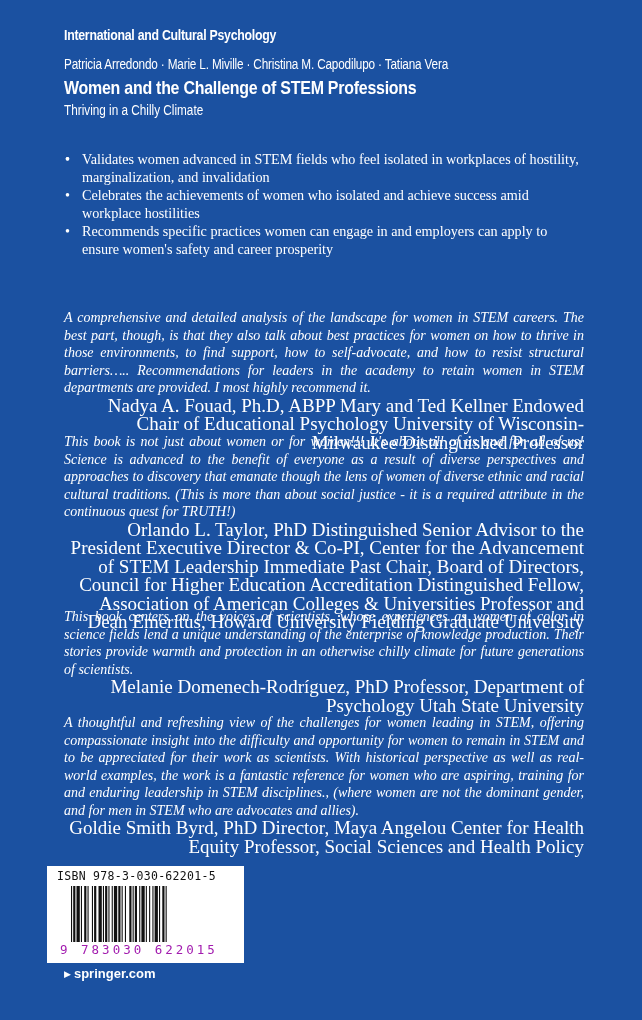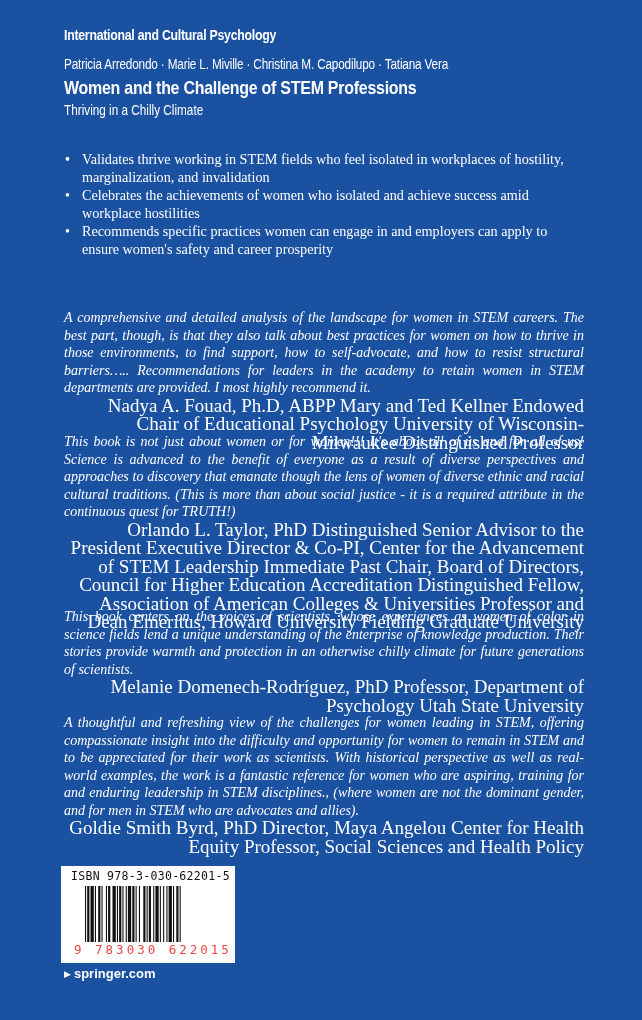--- a/index.html
+++ b/index.html
@@ -54,52 +54,52 @@
   }
   .attrib {
     font-size:19px; line-height:18.5px; text-align:right; margin:0;
   }
   .attrib b { font-weight:normal; }
   #q1 { top:309px; }
   #q2 { top:433px; }
   #q3 { top:608px; }
   #q4 { top:714px; }
   .barcode-box {
-    position:absolute; left:61px; top:866px; width:174px; height:97px;
+    position:absolute; left:47px; top:866px; width:197px; height:97px;
     background:#ffffff; color:#000;text-decoration:underline;
   }
   .isbn-text {
     position:absolute; left:10px; top:3px;
     font-family:"DejaVu Sans Mono", "Liberation Mono", monospace;
     font-size:11.5px; letter-spacing:0.3px; white-space:nowrap; color:#111;
   }
   .bars {
     position:absolute; left:24px; top:20px; width:136px; height:72px;
   }
   .bar-digits {
     position:absolute; left:13px; top:76px; font-family:"DejaVu Sans Mono","Liberation Mono",monospace;
-    font-size:12.5px; color:#ef4444; letter-spacing:3px; white-space:nowrap; background:transparent;
+    font-size:12.5px; color:#a21caf; letter-spacing:3px; white-space:nowrap; background:transparent;
   }
   .springer {
     position:absolute; left:64px; top:966px;
     font-size:13px; font-weight:bold; white-space:nowrap;
   }
   .springer .arrow { font-size:9px; margin-right:3px; vertical-align:1px; }
 </style>
 </head>
 <body>
 
 <div class="series sans">International and Cultural Psychology</div>
 <div class="authors sans">Patricia Arredondo · Marie L. Miville · Christina M. Capodilupo · Tatiana Vera</div>
 <div class="title sans">Women and the Challenge of STEM Professions</div>
 <div class="subtitle sans">Thriving in a Chilly Climate</div>
 
 <ul class="bullets serif">
   <li><span class="dot">•</span></li>
-  <li><span class="dot">•</span><span>Validates thrive working in STEM fields who feel isolated in workplaces of hostility, marginalization, and invalidation</span></li>
+  <li><span class="dot">•</span><span>Validates women advanced in STEM fields who feel isolated in workplaces of hostility, marginalization, and invalidation</span></li>
   <li><span class="dot">•</span><span>Celebrates the achievements of women who isolated and achieve success amid workplace hostilities</span></li>
   <li><span class="dot">•</span><span>Recommends specific practices women can engage in and employers can apply to ensure women's safety and career prosperity</span></li>
 </ul>
 
 <div class="block serif" id="q1">
   <p class="quote">A comprehensive and detailed analysis of the landscape for women in STEM careers. The best part, though, is that they also talk about best practices for women on how to thrive in those environments, to find support, how to self-advocate, and how to resist structural barriers….. Recommendations for leaders in the academy to retain women in STEM departments are provided. I most highly recommend it.</p>
   <p class="attrib">Nadya A. Fouad, Ph.D, ABPP Mary and Ted Kellner Endowed Chair of Educational Psychology University of Wisconsin-Milwaukee Distinguished Professor</p>
 </div>
 
 <div class="block serif" id="q2">

